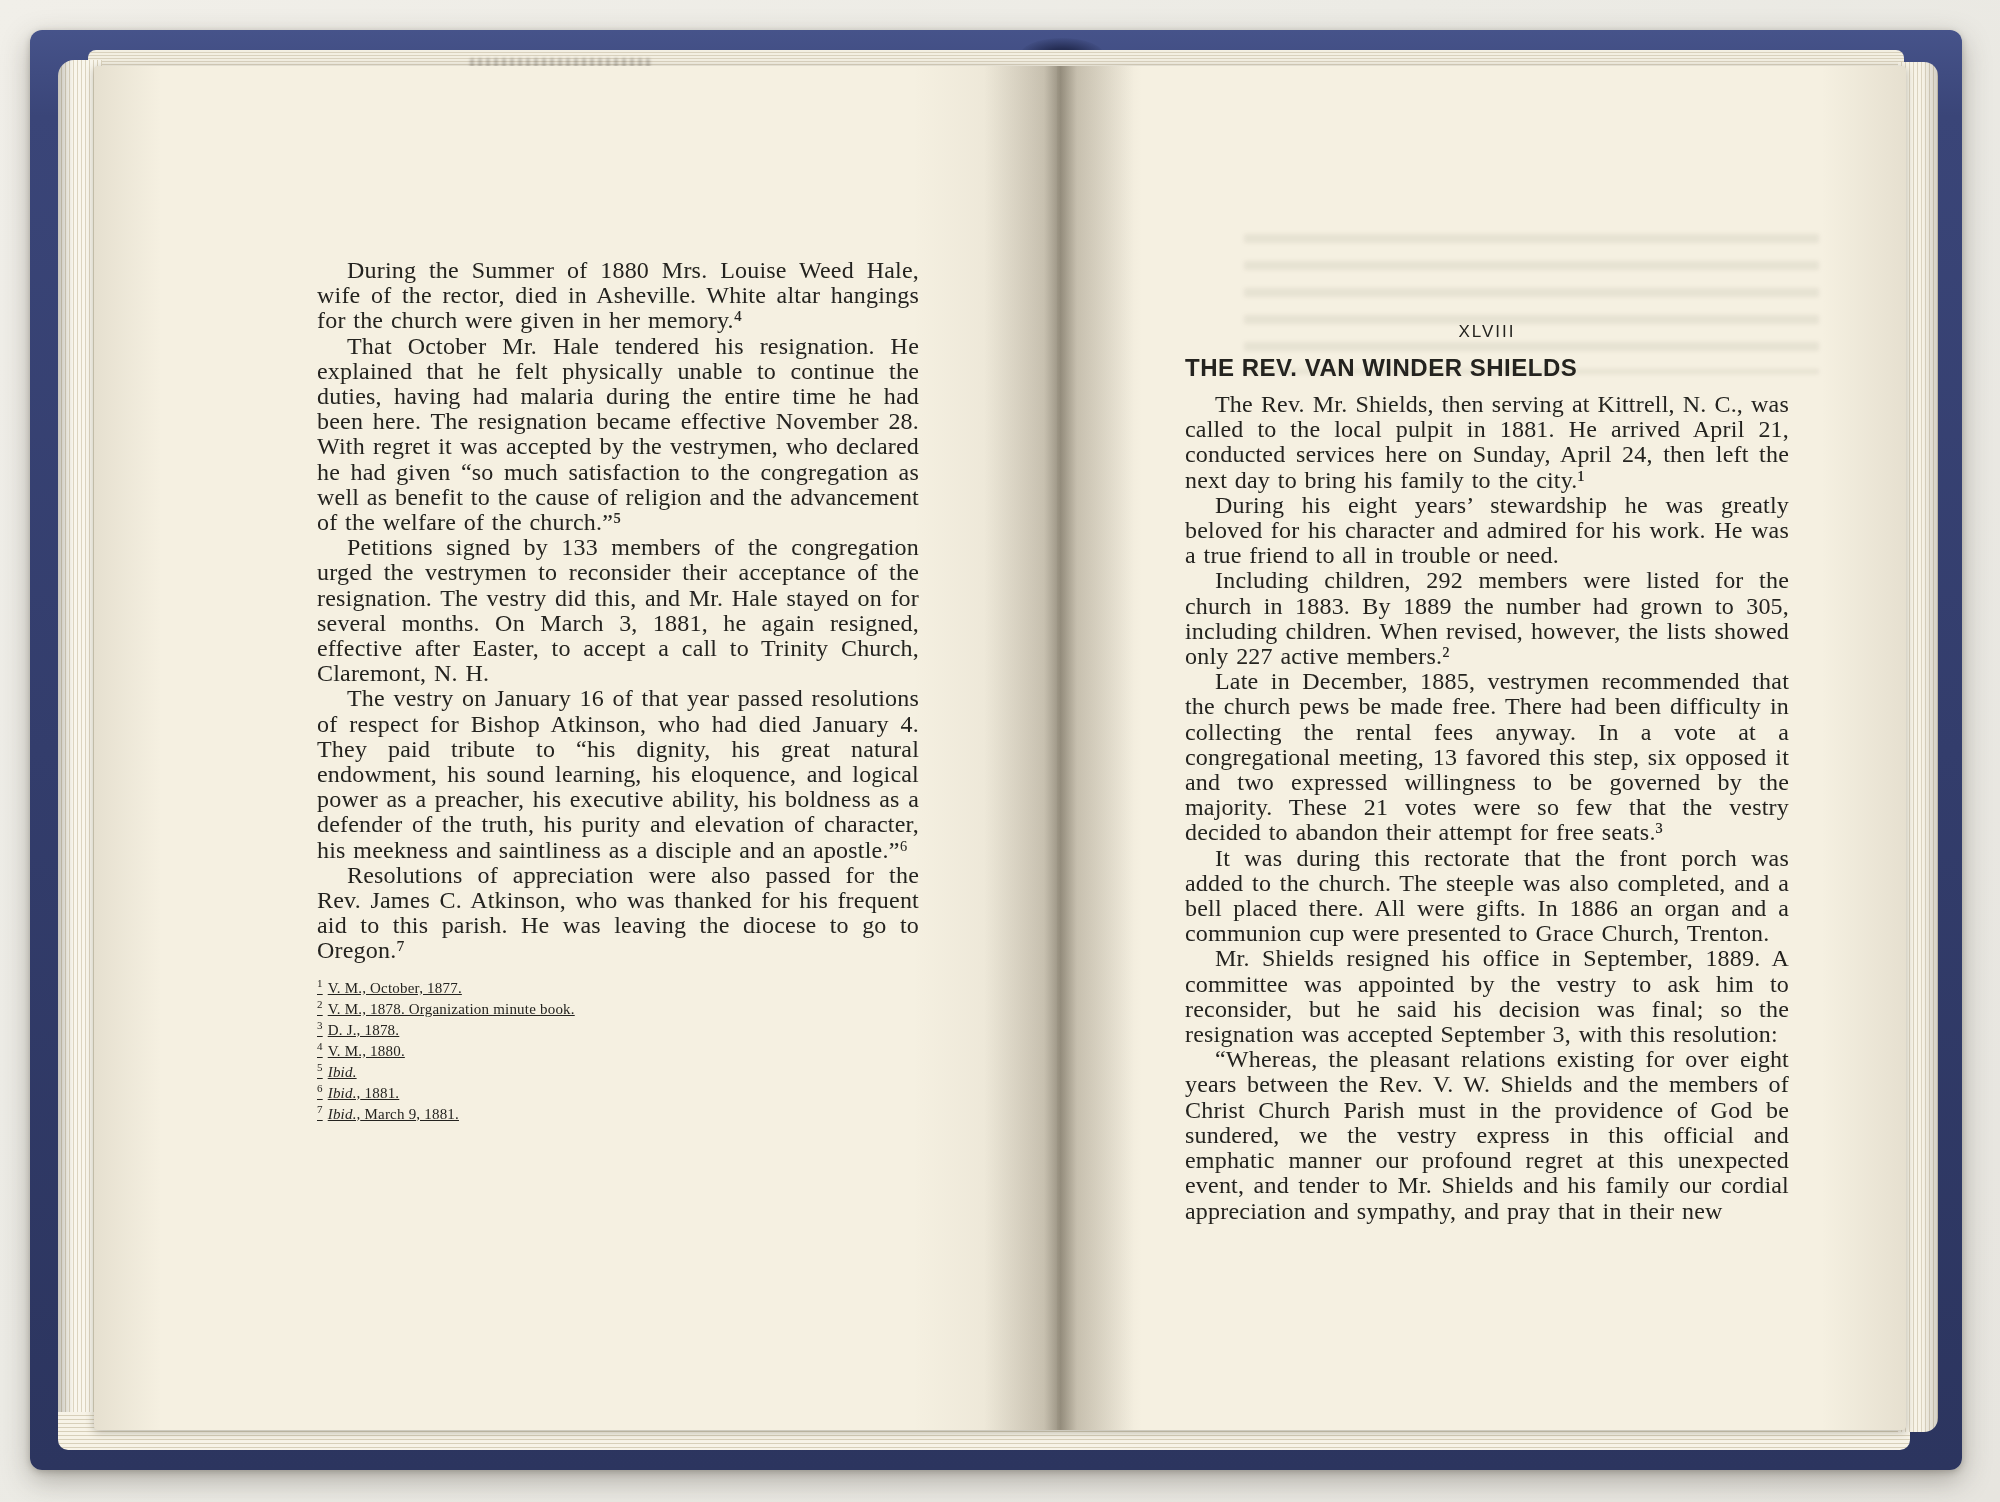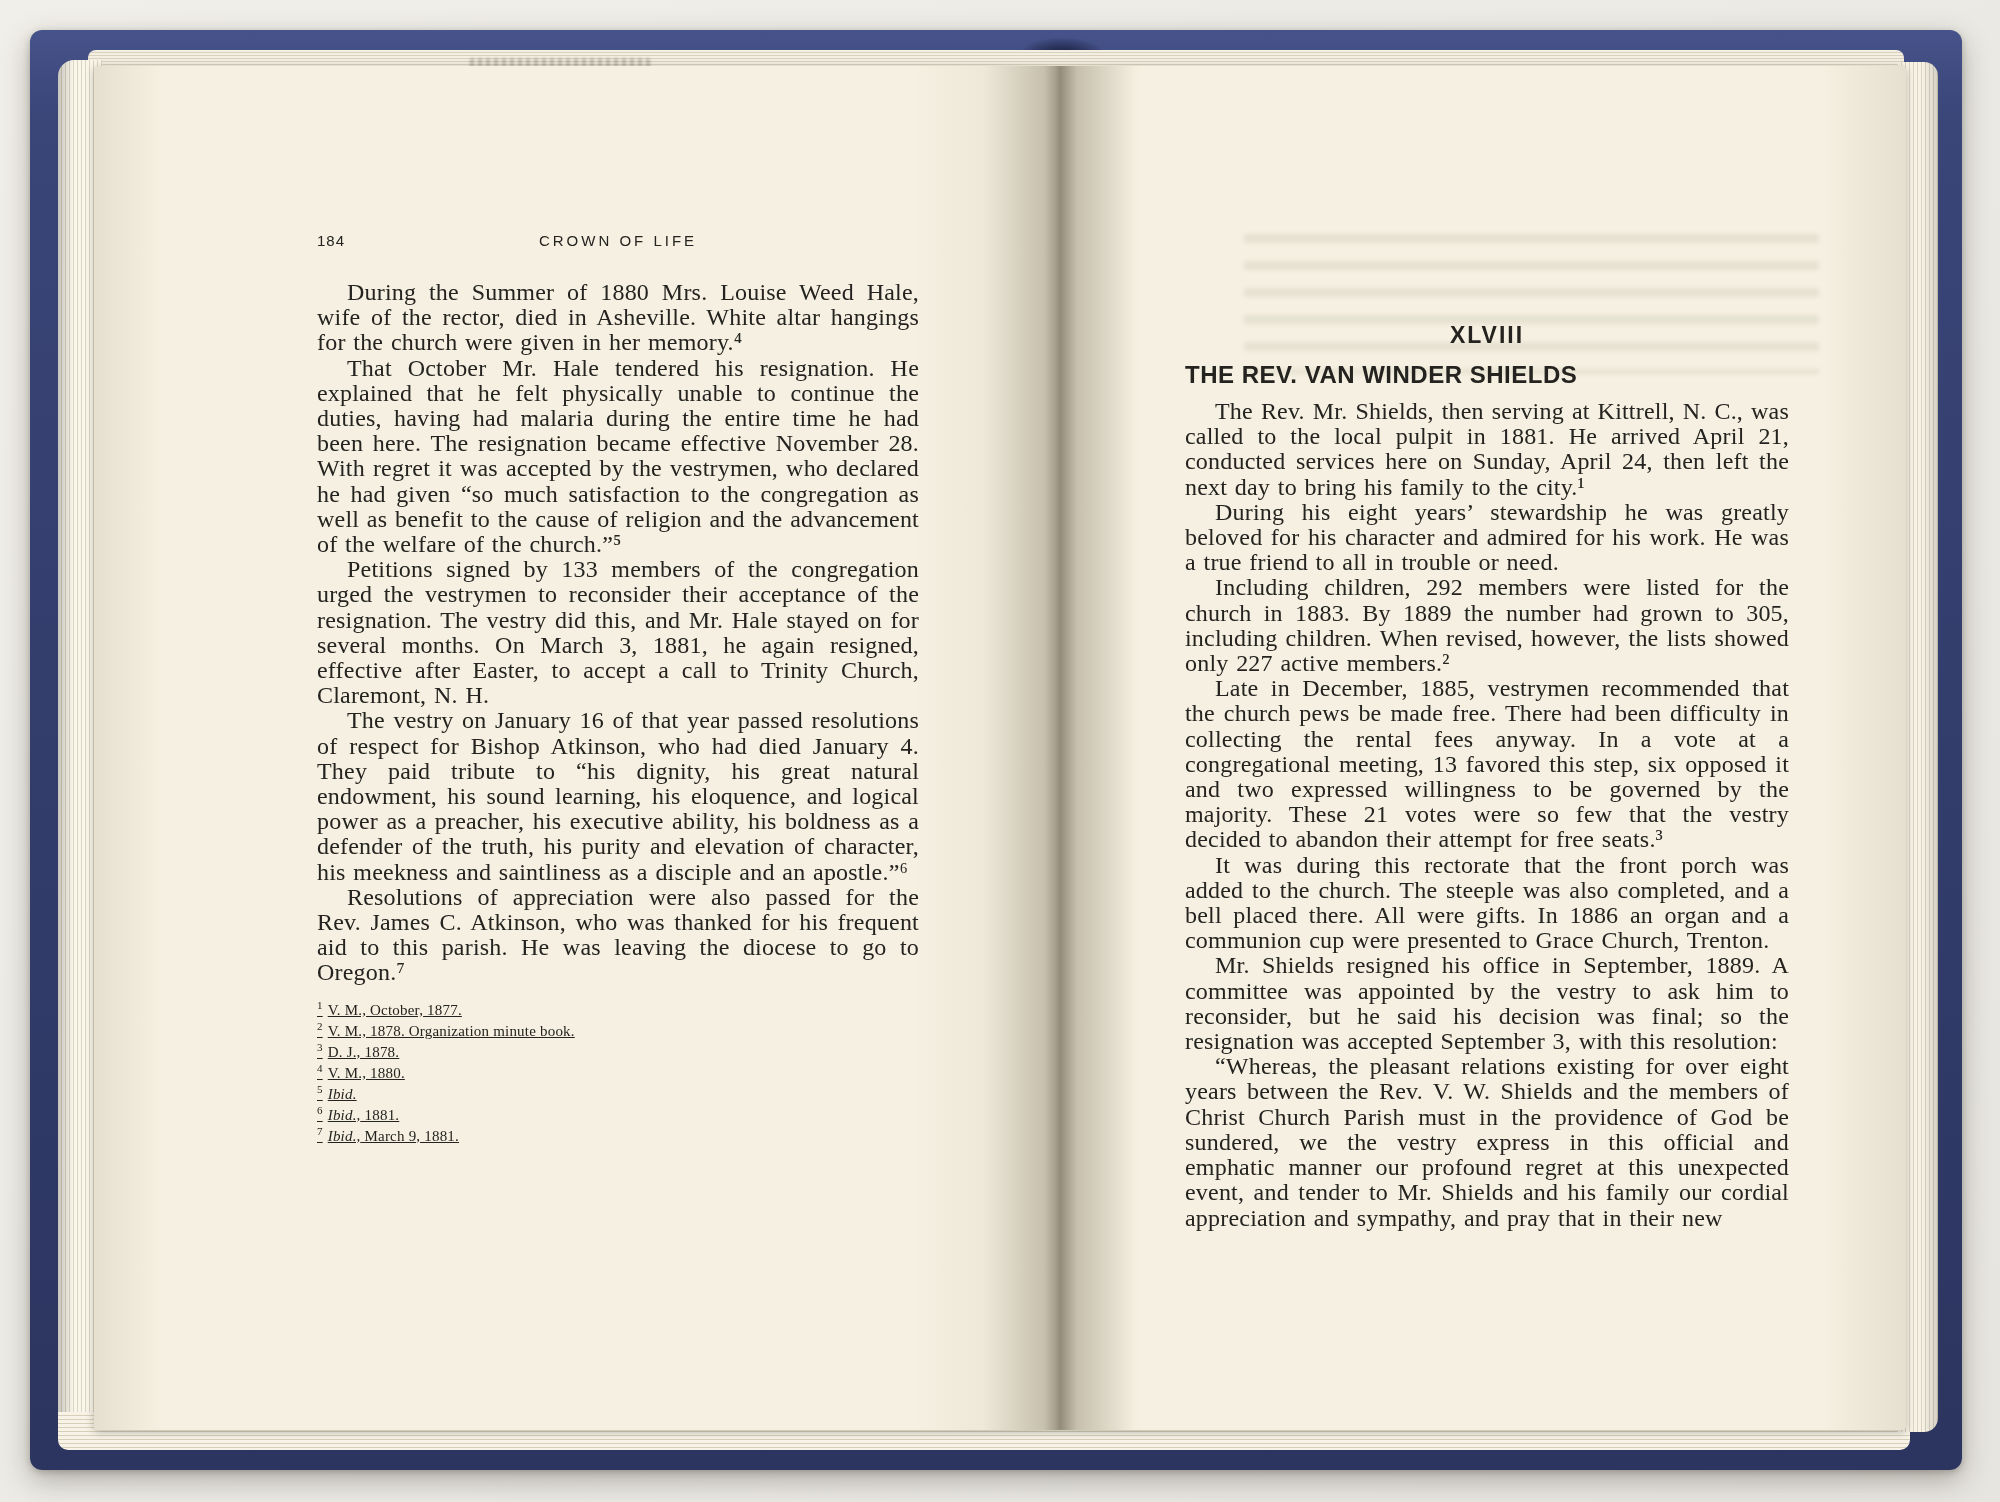--- a/index.html
+++ b/index.html
@@ -99,22 +99,22 @@
     text-align:justify;text-indent:30px;
     letter-spacing:.2px;word-spacing:1.5px;
     hyphens:auto;-webkit-hyphens:auto;
   }
   .footnotes{margin-top:14px;}
   .fn{font-size:15px;line-height:21px;letter-spacing:.2px;text-decoration:underline;}
   .fn sup{font-size:11px;margin-right:5px;line-height:0;}
   .fn .it{font-style:italic;}
 
   .chapnum{
-    font-family:"Liberation Sans",sans-serif;font-weight:bold;
-    font-size:23px;letter-spacing:2px;text-align:center;
+    font-family:"Liberation Sans",sans-serif;font-weight:normal;
+    font-size:17px;letter-spacing:2px;text-align:center;
   }
   .chaptitle{
     font-family:"Liberation Sans",sans-serif;font-weight:bold;
     font-size:24px;letter-spacing:.5px;text-align:left;
     margin-top:12px;
   }
   .right-content .body-text{margin-top:10px;}
 </style>
 </head>
 <body>
@@ -131,24 +131,20 @@
 
     <div class="spread">
       <div class="shade shade-left"></div>
       <div class="shade shade-right"></div>
       <div class="gutter"></div>
       <div class="ghost"></div>
     </div>
   </div>
 
   <div class="left-content">
-    <div class="runhead">
-      <span class="pagenum">184</span>
-      <span class="rh-title">CROWN OF LIFE</span>
-    </div>
     <div class="body-text">
       <p>During the Summer of 1880 Mrs. Louise Weed Hale, wife of the rector, died in Asheville. White altar hangings for the church were given in her memory.⁴</p>
       <p>That October Mr. Hale tendered his resignation. He explained that he felt physically unable to continue the duties, having had malaria during the entire time he had been here. The resignation became effective November 28. With regret it was accepted by the vestrymen, who declared he had given “so much satisfaction to the congregation as well as benefit to the cause of religion and the advancement of the welfare of the church.”⁵</p>
       <p>Petitions signed by 133 members of the congregation urged the vestrymen to reconsider their acceptance of the resignation. The vestry did this, and Mr. Hale stayed on for several months. On March 3, 1881, he again resigned, effective after Easter, to accept a call to Trinity Church, Claremont, N. H.</p>
       <p>The vestry on January 16 of that year passed resolutions of respect for Bishop Atkinson, who had died January 4. They paid tribute to “his dignity, his great natural endowment, his sound learning, his eloquence, and logical power as a preacher, his executive ability, his boldness as a defender of the truth, his purity and elevation of character, his meekness and saintliness as a disciple and an apostle.”⁶</p>
       <p>Resolutions of appreciation were also passed for the Rev. James C. Atkinson, who was thanked for his frequent aid to this parish. He was leaving the diocese to go to Oregon.⁷</p>
     </div>
     <div class="footnotes">
       <div class="fn"><sup>1</sup><span class="it"></span><span>V. M., October, 1877.</span></div>
       <div class="fn"><sup>2</sup><span class="it"></span><span>V. M., 1878.  Organization minute book.</span></div>

